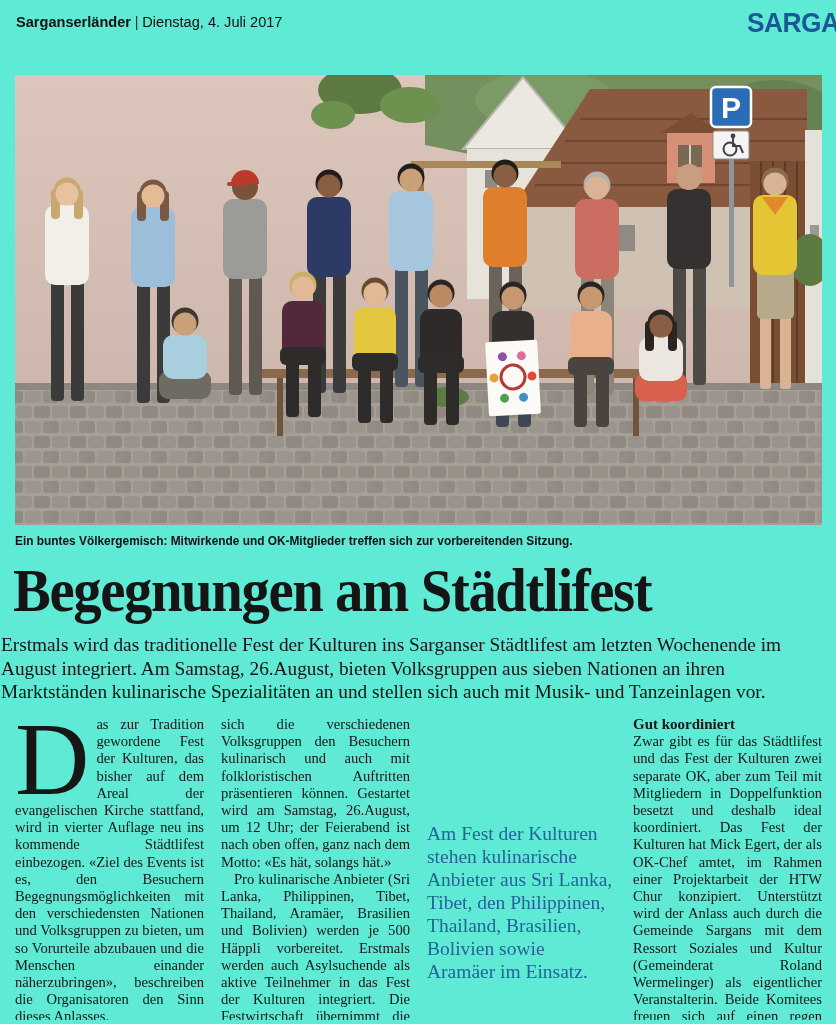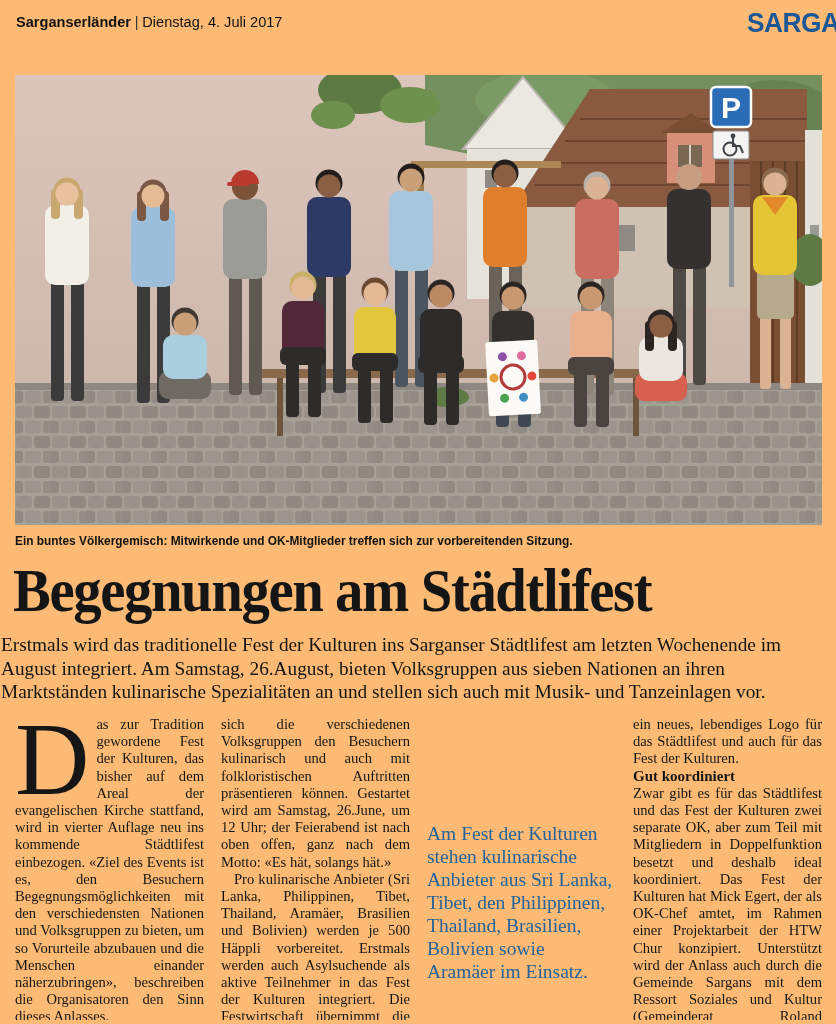--- a/index.html
+++ b/index.html
@@ -1,16 +1,16 @@
 <!DOCTYPE html>
 <html lang="de"><head>
 <meta charset="utf-8">
 <style>
   html,body{margin:0;padding:0;background:#ffffff;}
-  .page{position:relative;width:836px;height:1024px;background:#fdba74;overflow:hidden;
+  .page{position:relative;width:836px;height:1024px;background:#5eead4;overflow:hidden;
         font-family:"Liberation Serif","DejaVu Serif",serif;color:#111;}
   
   .masthead{position:absolute;top:11px;left:16px;right:0;height:26px;
             font-family:"Liberation Sans","DejaVu Sans",sans-serif;}
   .mh-left{position:absolute;left:0;top:2px;font-size:15.5px;transform:scaleX(.94);transform-origin:left;white-space:nowrap;}
   .mh-paper{font-weight:bold;}
   .mh-sep{color:#333;padding:0 4px;font-weight:300;}
   .mh-right{position:absolute;right:-4px;top:-4px;font-size:28px;font-weight:bold;color:#1c5796;
             letter-spacing:-.5px;transform:scaleX(.94);transform-origin:right;white-space:nowrap;}
   
@@ -275,24 +275,23 @@
   <h1 class="headline" style="margin:0;">Begegnungen am Städtlifest</h1>
 
   <div class="lead">Erstmals wird das traditionelle Fest der Kulturen ins Sarganser Städtlifest am letzten Wochenende im August integriert. Am Samstag, 26.August, bieten Volksgruppen aus sieben Nationen an ihren Marktständen kulinarische Spezialitäten an und stellen sich auch mit Musik- und Tanzeinlagen vor.</div>
 
   <div class="cols">
     <div class="col">
       <p><span class="dropcap">D</span><span>as zur Tradition gewordene Fest der Kulturen, das bisher auf dem Areal der evangelischen Kirche stattfand, wird in vierter Auflage neu ins kommende Städtlifest einbezogen. «Ziel des Events ist es, den Besuchern Begegnungsmöglichkeiten mit den verschiedensten Nationen und Volksgruppen zu bieten, um so Vorurteile abzubauen und die Menschen einander näherzubringen», beschreiben die Organisatoren den Sinn dieses Anlasses.</span></p>
 
     </div>
     <div class="col">
-      <p>sich die verschiedenen Volksgruppen den Besuchern kulinarisch und auch mit folkloristischen Auftritten präsentieren können. Gestartet wird am Samstag, 26.June, um 12 Uhr; der Feierabend ist nach oben offen, ganz nach dem Motto: «Es hät, solangs hät.»</p>
+      <p>sich die verschiedenen Volksgruppen den Besuchern kulinarisch und auch mit folkloristischen Auftritten präsentieren können. Gestartet wird am Samstag, 26.August, um 12 Uhr; der Feierabend ist nach oben offen, ganz nach dem Motto: «Es hät, solangs hät.»</p>
       <p class="ind">Pro kulinarische Anbieter (Sri Lanka, Philippinen, Tibet, Thailand, Aramäer, Brasilien und Bolivien) werden je 500 Häppli vorbereitet. Erstmals werden auch Asylsuchende als aktive Teilnehmer in das Fest der Kulturen integriert. Die Festwirtschaft übernimmt die Pfadfinderabteilung St.Oswald. Die Jugendarbeitsgruppe Mojas konnte ebenfalls ins Boot geholt werden. Die Sarganser Grafikerin Bettina Manz (Werbeagentur «die Eine») gestaltete</p>
     </div>
     <div class="col pullquote">Am Fest der Kulturen stehen kulinarische Anbieter aus Sri Lanka, Tibet, den Philippinen, Thailand, Brasilien, Bolivien sowie Aramäer im Einsatz.</div>
     <div class="col">
-      <p>ein neues, lebendiges Logo für das Städtlifest und auch für das Fest der Kulturen.</p>
       <p class="subhead">Gut koordiniert</p>
       <p><span>Zwar gibt es für das Städtlifest und das Fest der Kulturen zwei separate OK, aber zum Teil mit Mitgliedern in Doppelfunktion besetzt und deshalb ideal koordiniert. Das Fest der Kulturen hat Mick Egert, der als OK-Chef amtet, im Rahmen einer Projektarbeit der HTW Chur konzipiert. Unterstützt wird der Anlass auch durch die Gemeinde Sargans mit dem Ressort Soziales und Kultur (Gemeinderat Roland Wermelinger) als eigentlicher Veranstalterin. Beide Komitees freuen sich auf einen regen Besuch mit interessanten Begegnungen. </span></p>
     </div>
   </div>
 
 </div>
 
 </body></html>

